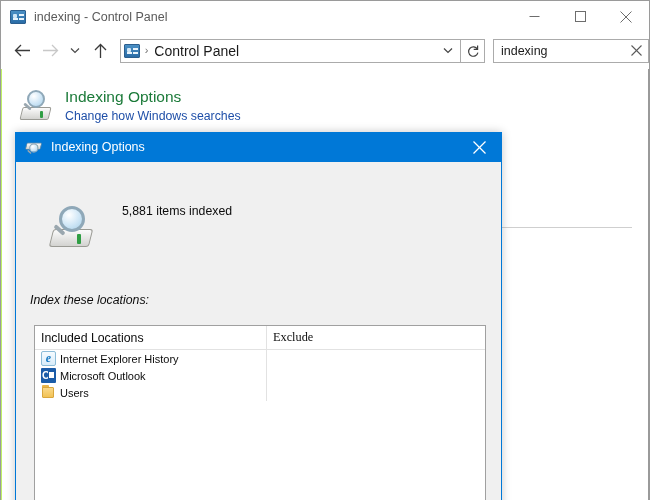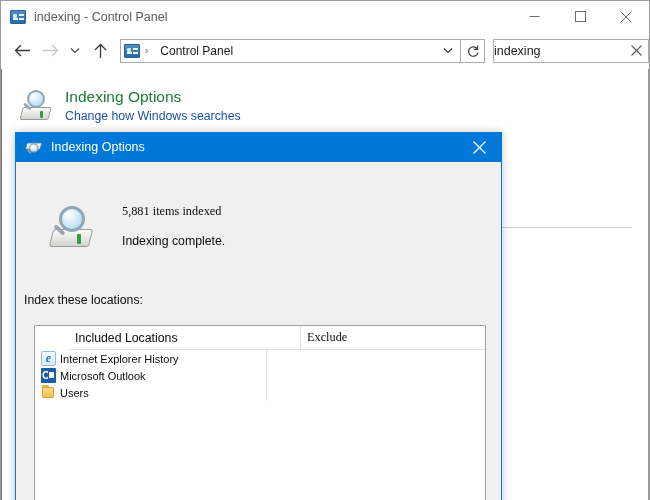--- a/index.html
+++ b/index.html
@@ -9,21 +9,21 @@
     height: 500px;
     overflow: hidden;
     background: #ffffff;
     font-family: "Liberation Sans", sans-serif;
   }
 
   #root {
     position: relative;
     width: 650px;
     height: 500px;
-    background: #737373;
+    background: #bef264;
     box-sizing: border-box;
     border: 1px solid #9a9a9a;
     border-bottom: none;
     overflow: hidden;
   }
 
   
   .titlebar {
     position: absolute;
     left: 0; top: 0;
@@ -121,22 +121,22 @@
     width: 16px; height: 16px;
     display: flex; align-items: center;
   }
   .addr-chevron {
     margin-left: 5px;
     color: #707070;
     font-size: 11px;
     line-height: 1;
   }
   .addr-text {
-    margin-left: 12px;
-    font-size: 12px;
+    margin-left: 6px;
+    font-size: 14px;
     color: #1a1a1a;
   }
   .addr-drop {
     position: absolute;
     right: 0; top: 0;
     width: 24px; height: 22px;
     display: flex; align-items: center; justify-content: center;
     color: #444;
   }
   .refresh-btn {
@@ -153,21 +153,21 @@
     height: 24px;
     width: 158px;
     border: 1px solid #ababab;
     background: #ffffff;
     box-sizing: border-box;
     display: flex;
     align-items: center;
     position: relative;
   }
   .search-val {
-    margin-left: 0;
+    margin-left: 7px;
     font-size: 12.5px;
     color: #1a1a1a;
   }
   .search-clear {
     position: absolute;
     right: 6px; top: 0; bottom: 0;
     display: flex; align-items: center;
     color: #5a5a5a;
   }
 
@@ -330,53 +330,52 @@
   .status-icon .mag-handle {
     left: 5px; top: 23px;
     width: 13px; height: 4px;
   }
   .status-line1 {
     position: absolute;
     left: 106px; top: 13px;
     font-size: 12.3px;
     color: #0c0c0c;
     white-space: nowrap;
-    font-family: Liberation Serif, serif;
   }
   .status-line2 {
     position: absolute;
     left: 106px; top: 43px;
     font-size: 12.3px;
     color: #0c0c0c;
     white-space: nowrap;
   }
 
   .locations-label {
     position: absolute;
-    left: 8px; top: 131px;
+    left: 14px; top: 131px;
     font-size: 12.3px;
     color: #0c0c0c;
+    font-style: italic;
   }
 
   .listbox {
     position: absolute;
     left: 18px; top: 163px;
     width: 452px;
     height: 186px;
     background: #ffffff;
     border: 1px solid #a0a0a0;
     box-sizing: border-box;
     overflow: hidden;
   }
   .list-header {
     display: flex;
     height: 23px;
     background: #ffffff;
     border-bottom: 1px solid #e2e2e2;
-    margin-left: 34px;
   }
   .col-included {
     width: 232px;
     display: flex;
     align-items: center;
     padding-left: 6px;
     box-sizing: border-box;
     font-size: 12.3px;
     color: #0c0c0c;
     border-right: 1px solid #e2e2e2;
@@ -626,21 +625,20 @@
       <div class="status-row">
         <div class="status-icon">
           <div class="drive-icon">
             <div class="drive-base"></div>
             <div class="drive-led"></div>
             <div class="mag-glass"></div>
             <div class="mag-handle"></div>
           </div>
         </div>
         <div class="status-line1">5,881 items indexed</div>
-        <div class="status-line2">Indexing complete.</div>
       </div>
 
       <div class="locations-label">Index these locations:</div>
 
       <div class="listbox">
         <div class="list-header">
           <div class="col-included">Included Locations</div>
           <div class="col-exclude">Exclude</div>
         </div>
         <div class="list-rows">

